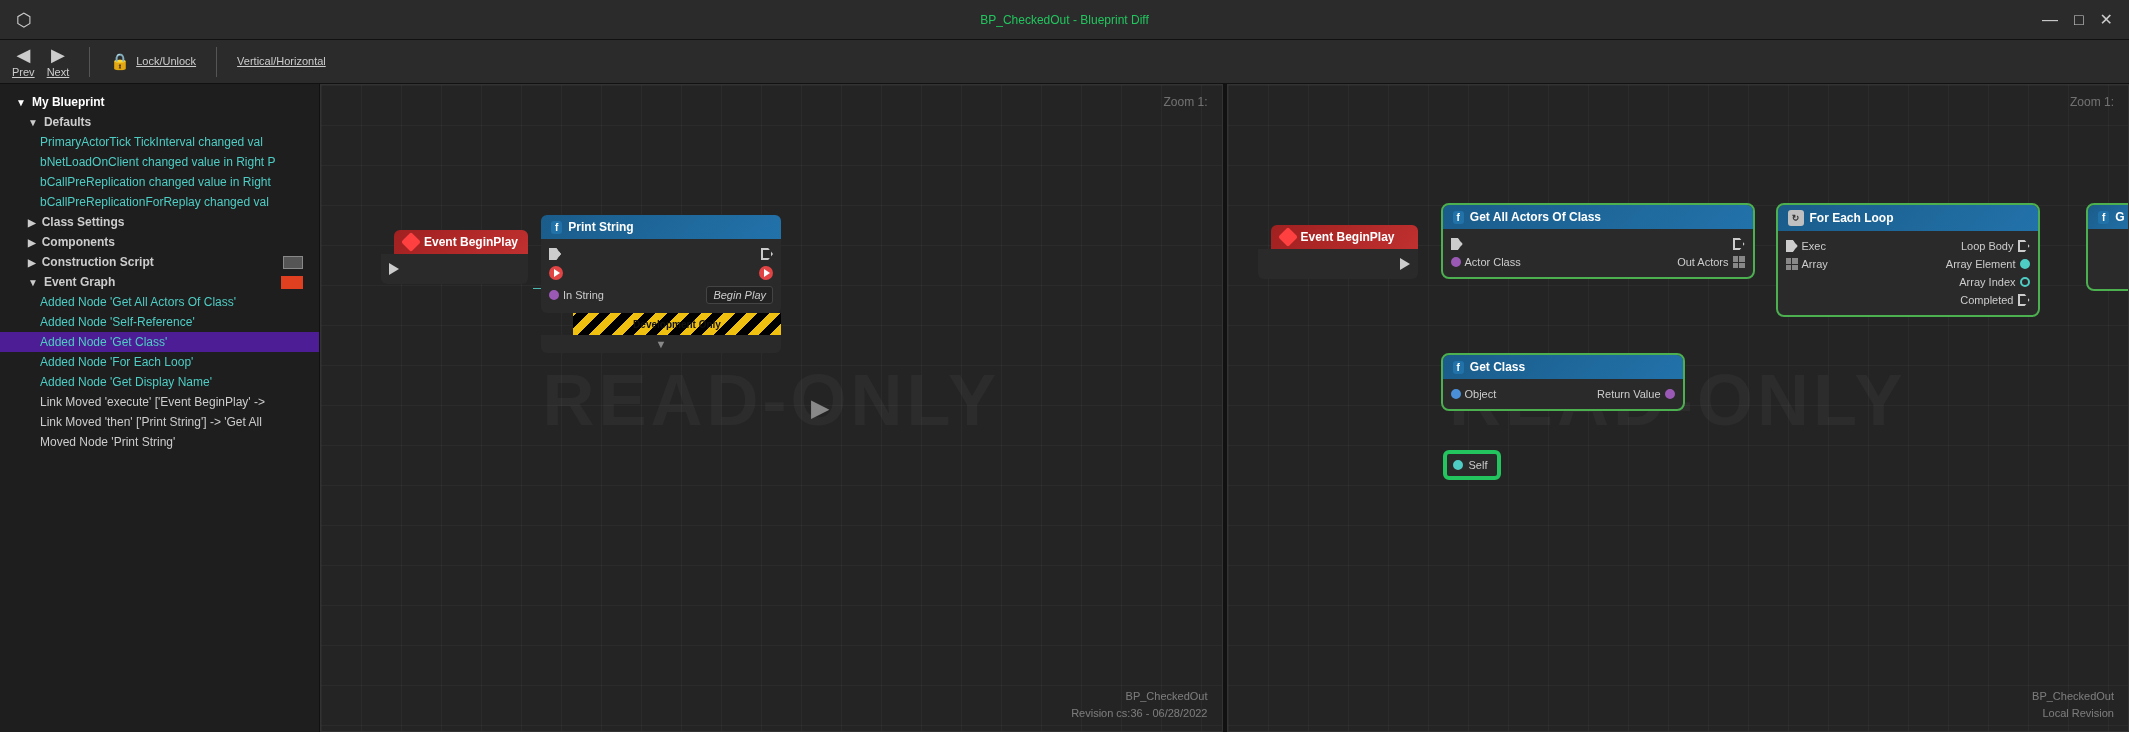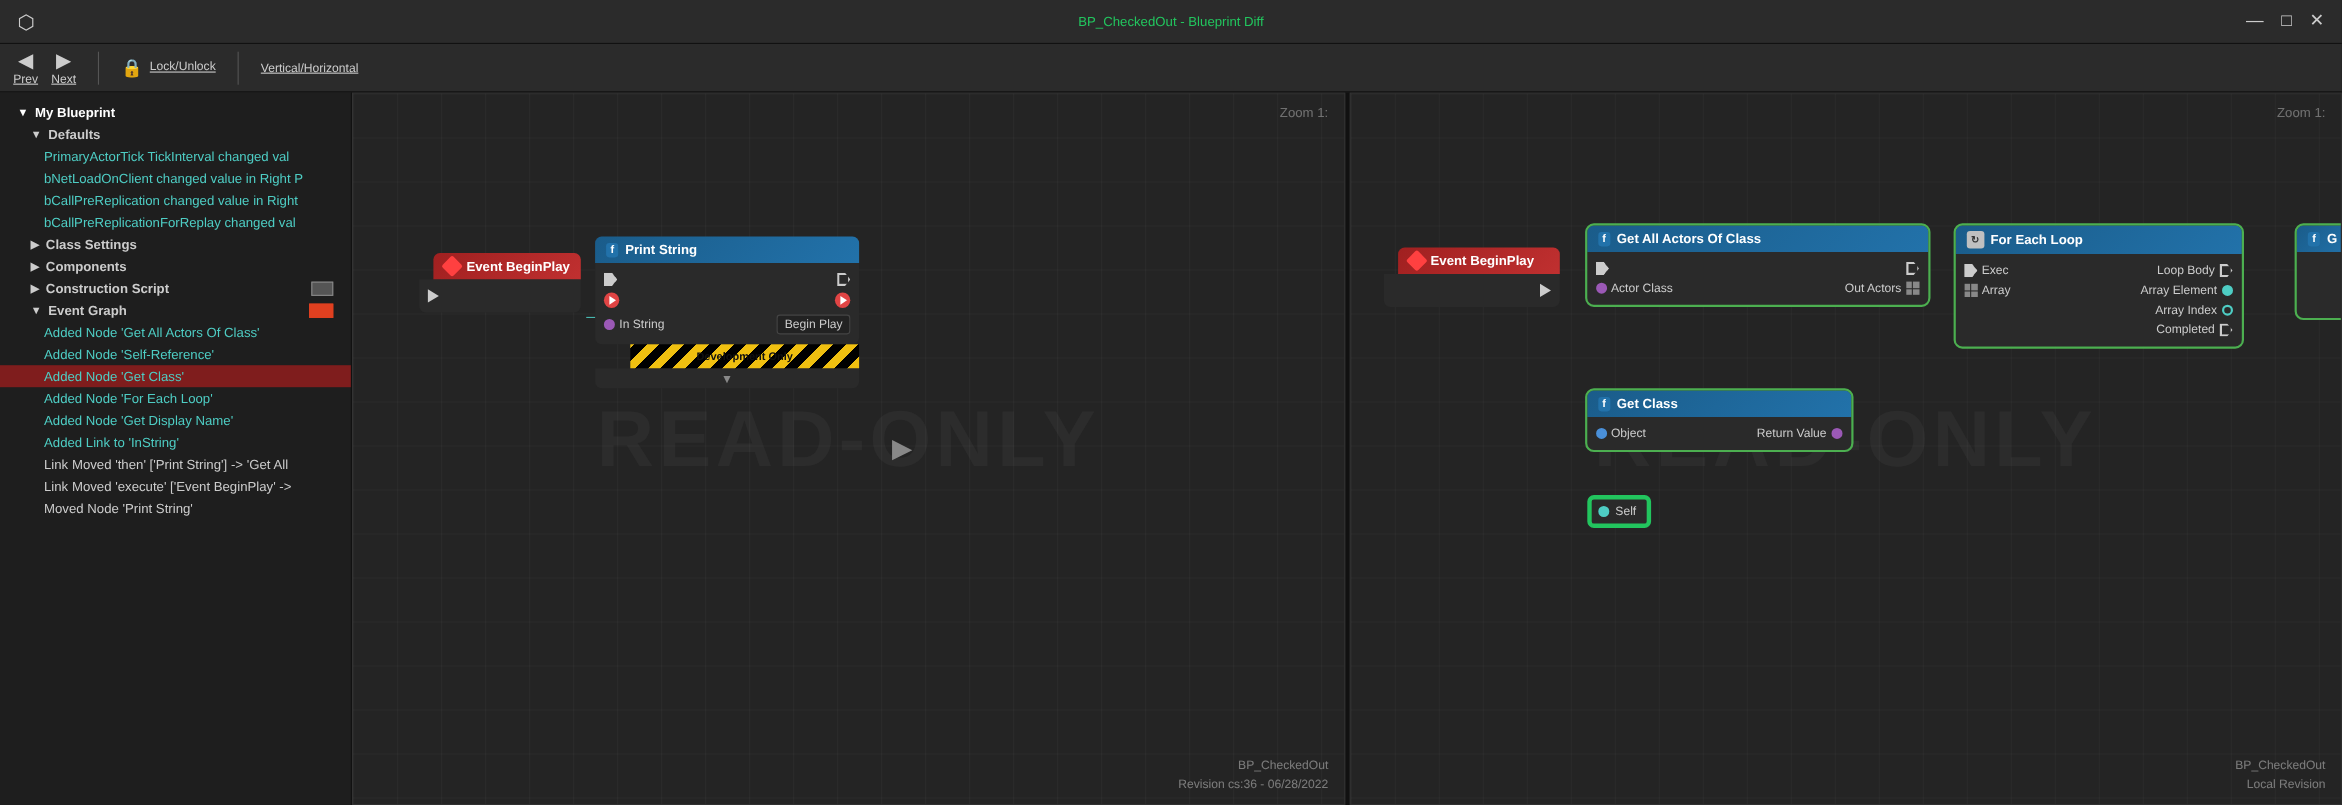--- a/index.html
+++ b/index.html
@@ -100,21 +100,21 @@
     }
     .sidebar-item {
       padding: 3px 12px 3px 16px;
       color: #ccc;
       cursor: pointer;
       white-space: nowrap;
       overflow: hidden;
       text-overflow: ellipsis;
       font-size: 12px;
     }
-    .sidebar-item.selected { background: #7f1d1d; }
+    .sidebar-item.selected { background: #4c1d95; }
     .sidebar-item.cyan { color: #4ecdc4; }
     .sidebar-item.section-header {
       color: #ccc;
       font-weight: bold;
       display: flex;
       align-items: center;
       gap: 4px;
     }
     .sidebar-item.section-header.bold-white { color: #fff; }
     .sidebar-item.indent-1 { padding-left: 28px; }
@@ -308,20 +308,21 @@
       margin-left: 32px;
     }
 
     .node-string-value {
       background: #222;
       border: 1px solid #444;
       border-radius: 3px;
       padding: 2px 6px;
       font-size: 11px;
       color: #ccc;
+      font-style: italic;
     }
 
     
     .self-node {
       position: absolute;
       background: #2a2a2a;
       border-radius: 6px;
       padding: 5px 10px 5px 6px;
       display: flex;
       align-items: center;
@@ -429,28 +430,25 @@
     </div>
     <div class="sidebar-item cyan indent-2 selected">
       <span>Added Node 'Get Class'</span>
     </div>
     <div class="sidebar-item cyan indent-2">
       <span>Added Node 'For Each Loop'</span>
     </div>
     <div class="sidebar-item cyan indent-2">
       <span>Added Node 'Get Display Name'</span>
     </div>
-    <div class="sidebar-item cyan indent-2">
-      <span>Added Link to 'InString'</span>
+    <div class="sidebar-item indent-2">
+      <span>Link Moved  'execute' ['Event BeginPlay' -&gt;</span>
     </div>
     <div class="sidebar-item indent-2">
       <span>Link Moved  'then' ['Print String'] -&gt; 'Get All</span>
-    </div>
-    <div class="sidebar-item indent-2">
-      <span>Link Moved  'execute' ['Event BeginPlay' -&gt;</span>
     </div>
     <div class="sidebar-item indent-2">
       <span>Moved Node 'Print String'</span>
     </div>
   </div>
 
   <div class="canvas-area">
 
     <div class="canvas-panel">
       <div class="canvas-grid"></div>

